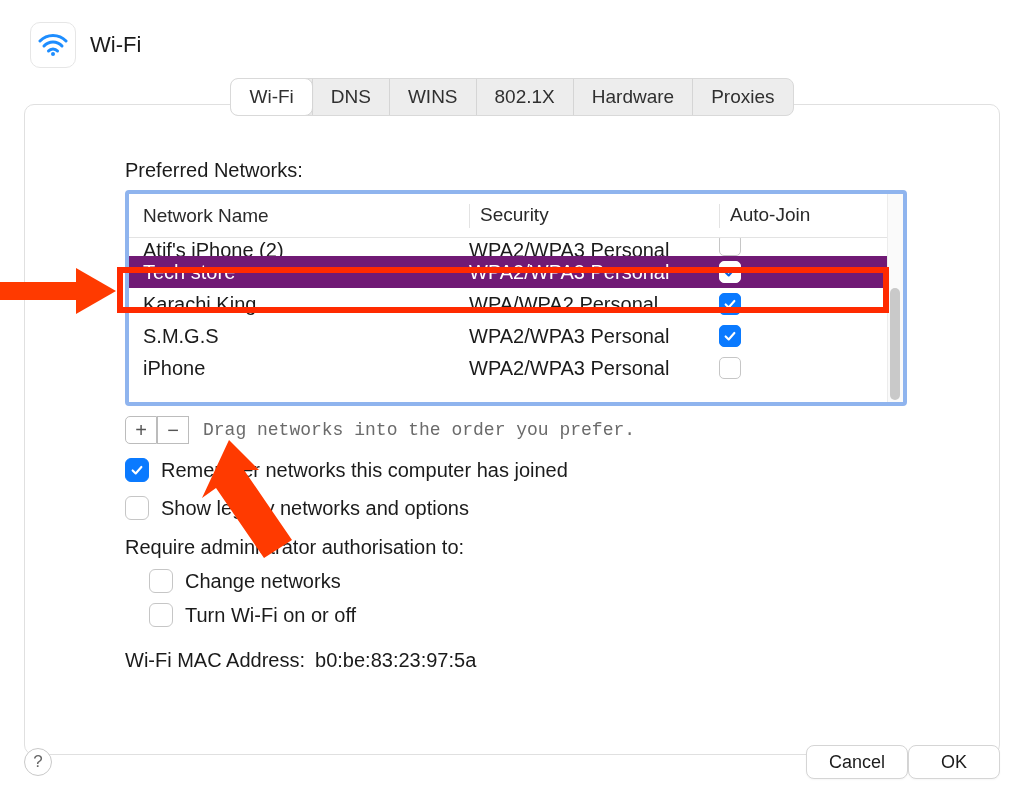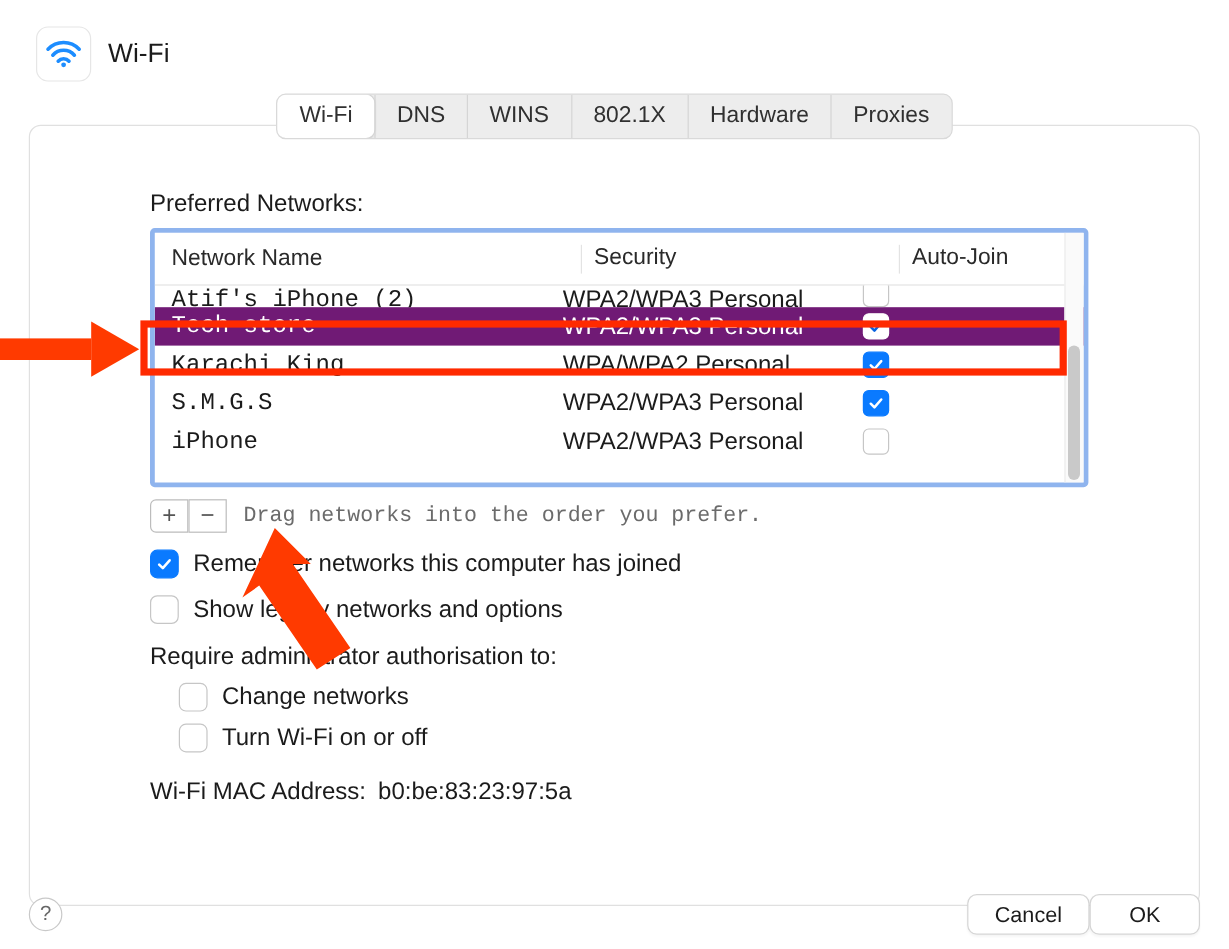--- a/index.html
+++ b/index.html
@@ -83,35 +83,34 @@
     background:#fff;
   }
   .thead {
     display:flex;
     height:44px;
     align-items:center;
     border-bottom:1px solid #e3e3e3;
     font-size:19px;
     color:#2a2a2a;
     background:#fff;
-    gap:15px;
   }
   .col-name { flex:0 0 340px; padding-left:14px;}
   .col-sec  { flex:0 0 250px; }
   .col-auto { flex:0 0 122px; }
   .thead .colsep { border-left:1px solid #e3e3e3; height:24px; padding-left:10px;}
 
   .tbody { position:relative; }
   .trow {
     display:flex;
     height:32px;
     align-items:center;
     font-size:20px;
   }
-  .trow .c1 { flex:0 0 340px; padding-left:14px; white-space:nowrap; overflow:hidden;font-family:Liberation Mono, monospace;}
+  .trow .c1 { flex:0 0 340px; padding-left:14px; white-space:nowrap; overflow:hidden;}
   .trow .c2 { flex:0 0 250px; white-space:nowrap; overflow:hidden;}
   .trow .c3 { flex:0 0 122px; display:flex; align-items:center;}
   .trow.partial-top { height:18px; align-items:flex-end; overflow:hidden;}
   .trow.partial-top .c1, .trow.partial-top .c2 { transform:translateY(6px);}
   .trow.selected {
     background:#701a75;
     color:#fff;
   }
   .autojoin-box {
     width:22px; height:22px;

